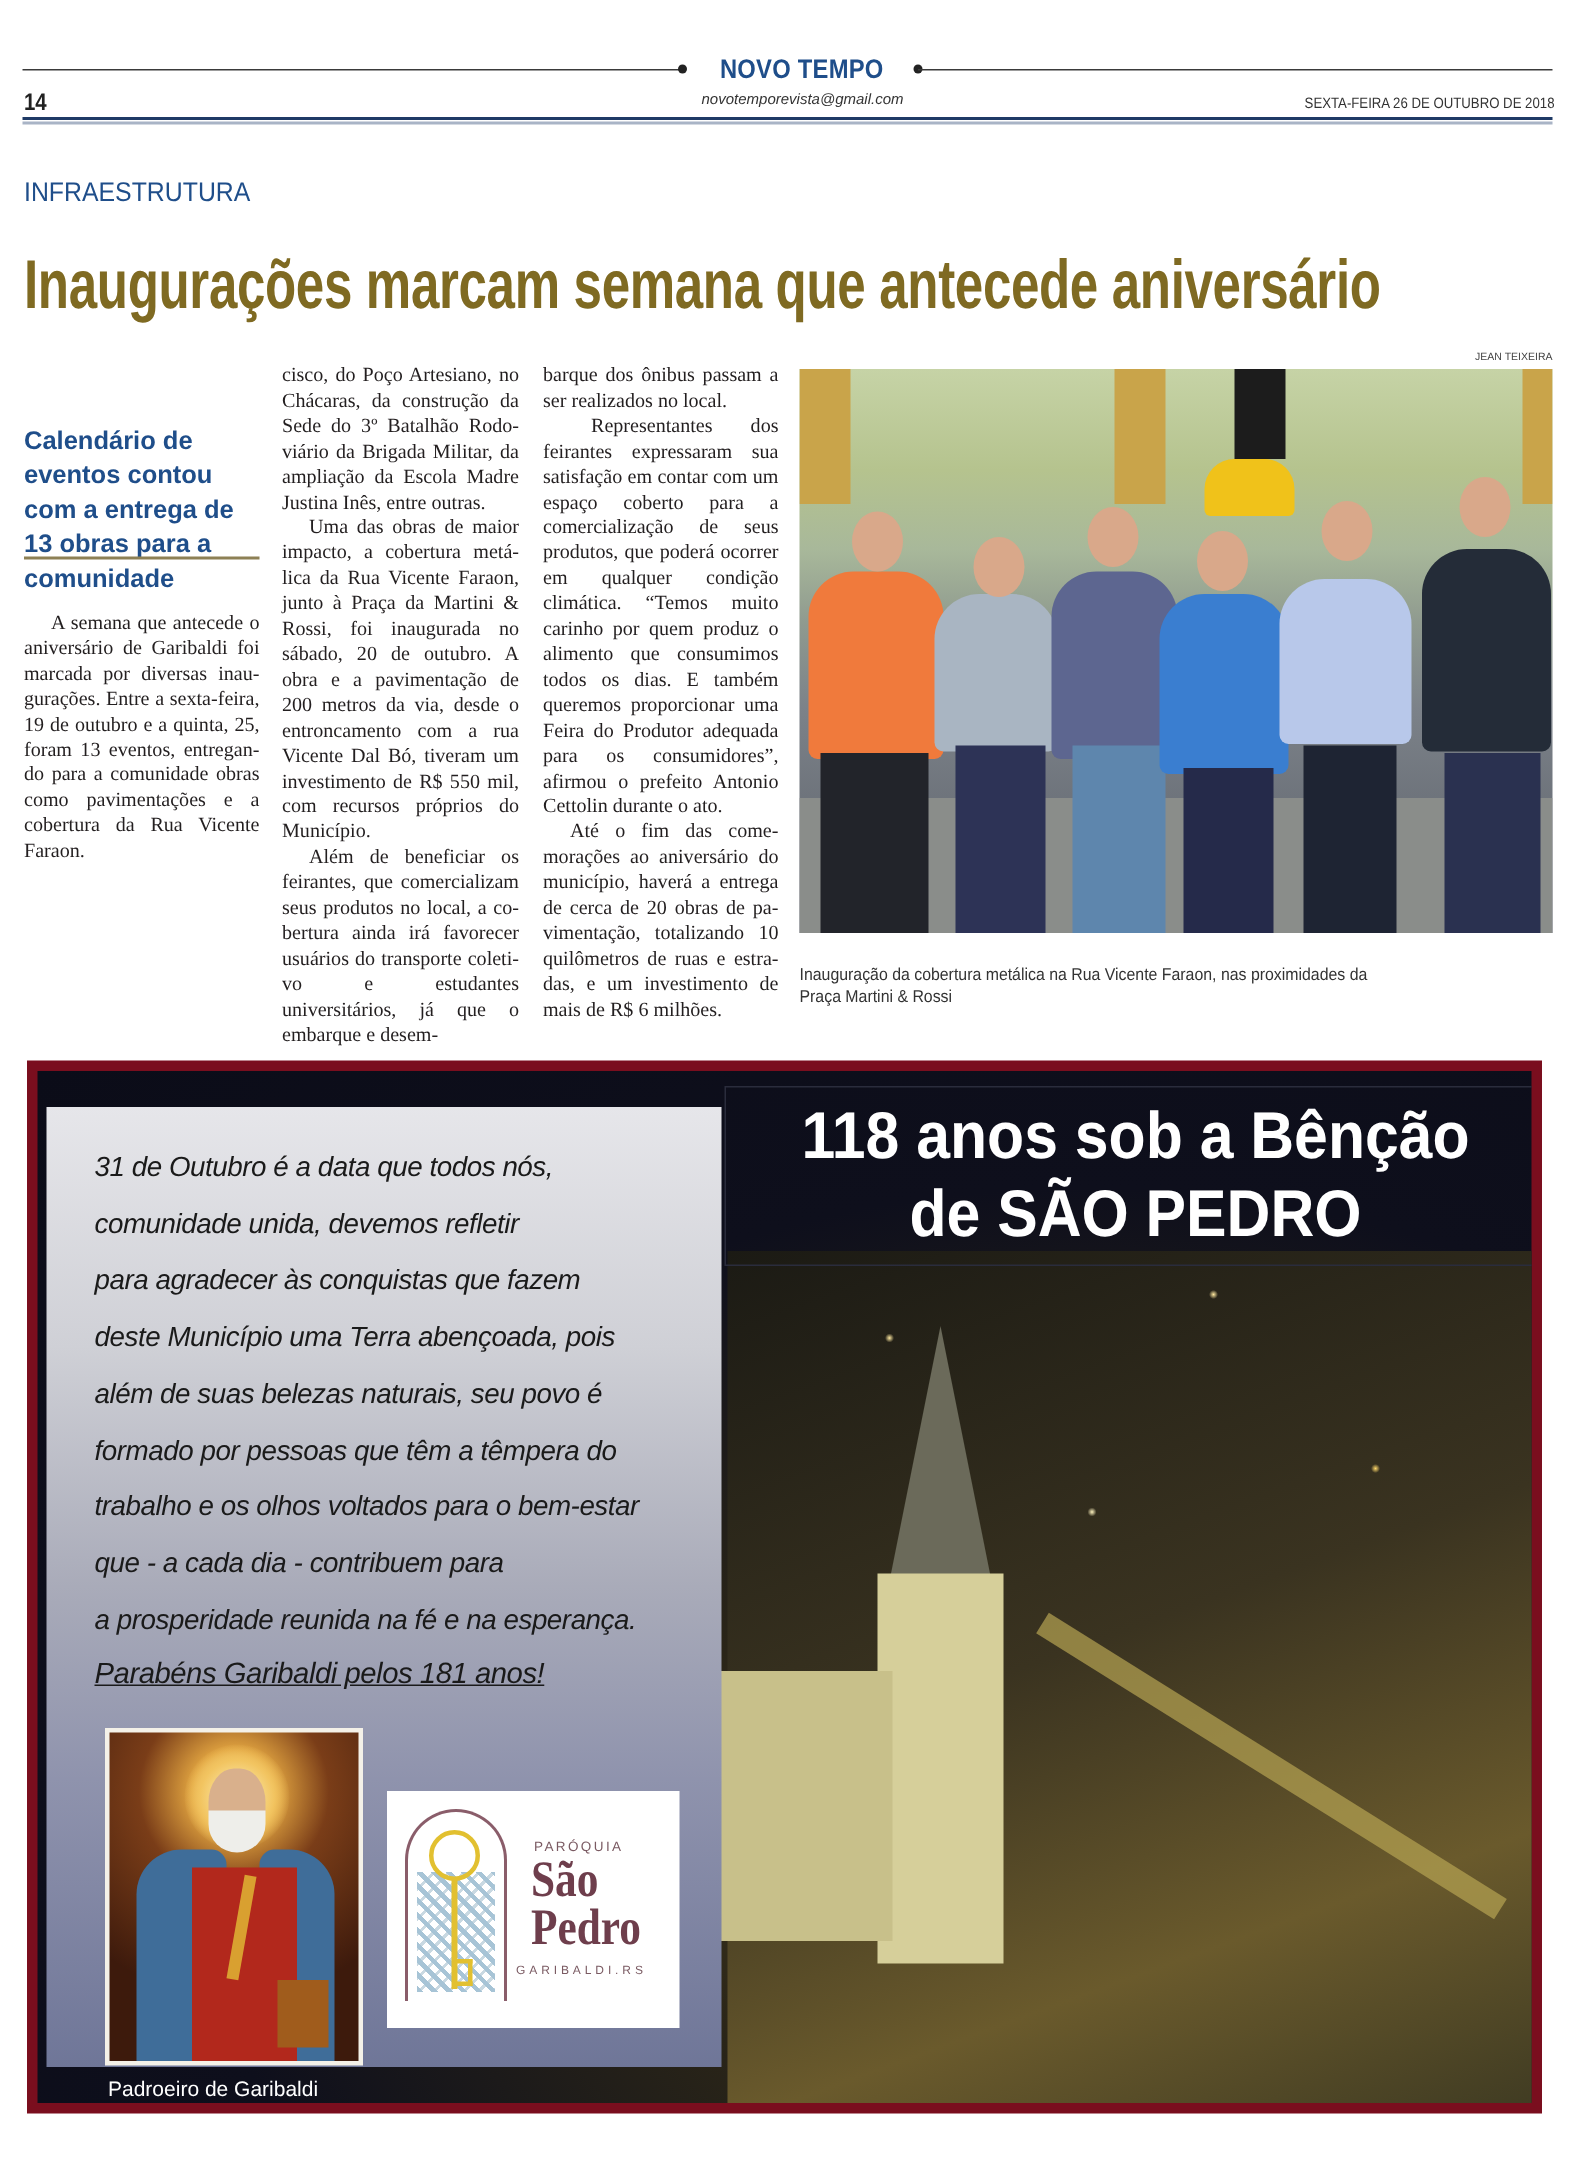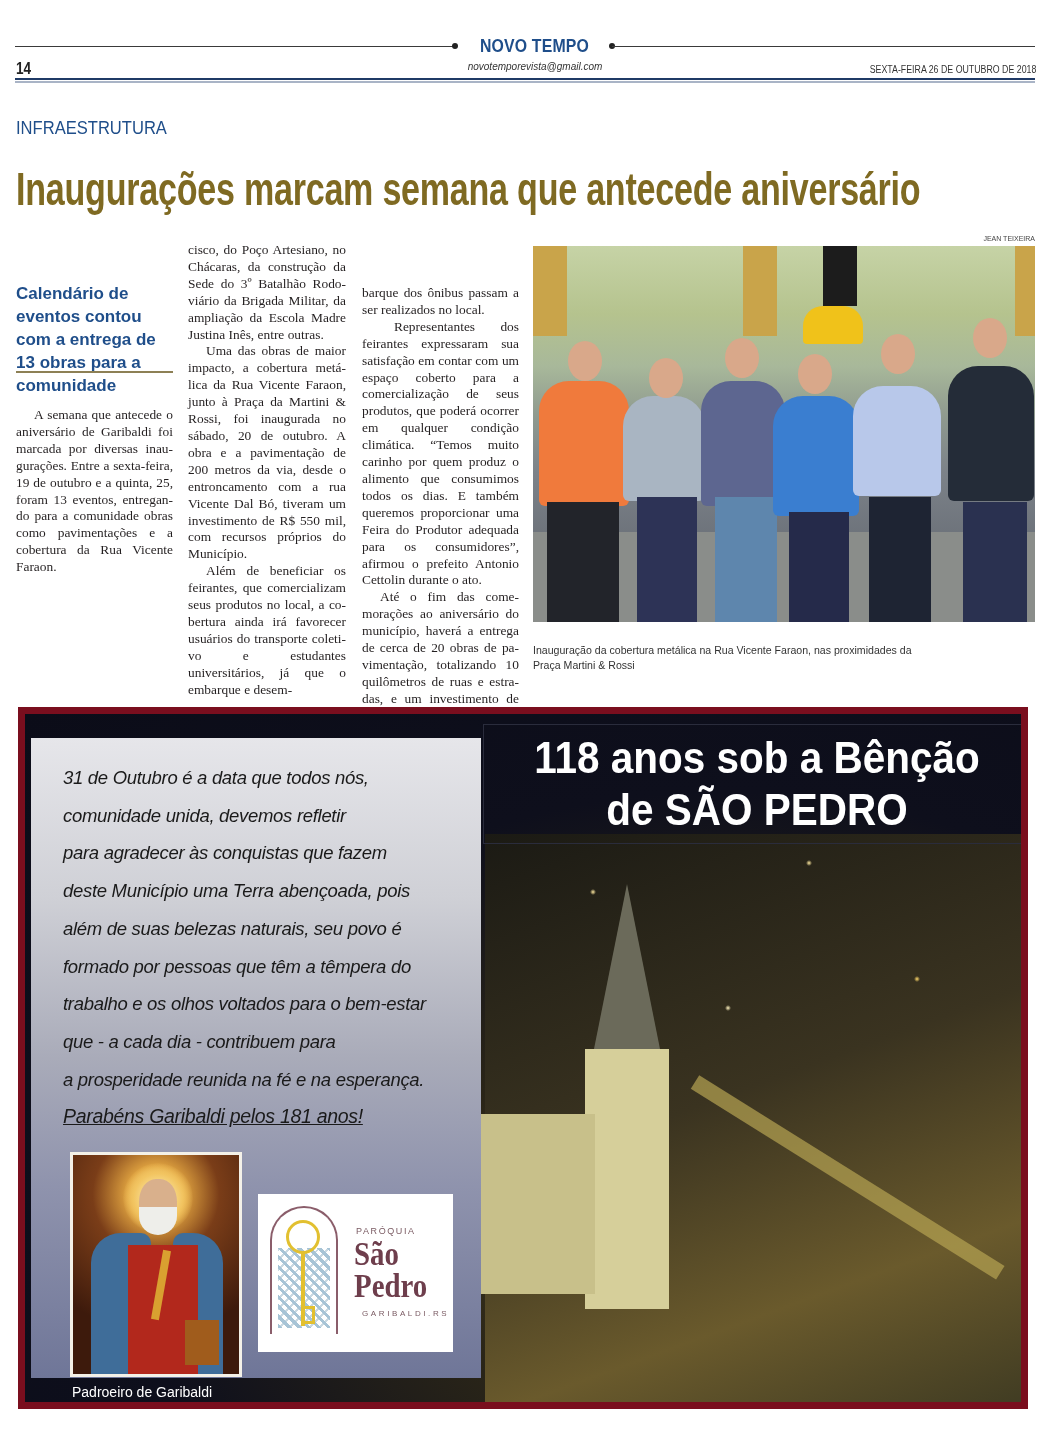--- a/index.html
+++ b/index.html
@@ -33,21 +33,21 @@
   
   .lede { position: absolute; top: 242px; left: 16px; width: 158px; font-family: "Liberation Sans", sans-serif;
     font-weight: bold; font-size: 17px; line-height: 23px; color: #1f4e8a; margin-top: 40px; }
   .lede-rule { position: absolute; top: 371px; left: 16px; width: 157px; height: 2px; background: #8d8055; }
   .col { position: absolute; font-size: 13.4px; line-height: 16.9px; text-align: justify; color: #231f20;
     hyphens: manual; }
   .col p { text-indent: 18px; }
   .col p.cont { text-indent: 0; }
   .col1 { top: 407px; left: 16px; width: 157px; }
   .col2 { top: 242px; left: 188px; width: 158px; }
-  .col3 { top: 242px; left: 362px; width: 157px; margin-top: 43px; }
+  .col3 { top: 242px; left: 362px; width: 157px; }
 
   
   .credit { position: absolute; top: 235px; left: 940px; width: 95px; text-align: right;
     font-family: "Liberation Sans", sans-serif; font-size: 7px; color: #444; }
   .photo { position: absolute; top: 246px; left: 533px; width: 502px; height: 376px; overflow: hidden;
     background: linear-gradient(180deg, #c6d3a6 0%, #b5c38e 18%, #a8b89a 32%, #8f9a8f 45%, #7c8289 60%, #5a5f68 100%); }
   .photo .pillar { position: absolute; top: 0; width: 34px; height: 90px; background: #c9a44a; }
   .photo .speaker { position: absolute; top: 0; left: 290px; width: 34px; height: 60px; background: #1c1c1c; }
   .photo .slide { position: absolute; top: 60px; left: 270px; width: 60px; height: 38px; background: #f0c21a; border-radius: 20px 20px 4px 4px; }
   .photo .floor { position: absolute; bottom: 0; left: 0; width: 100%; height: 90px; background: #8a8d8a; }
@@ -104,21 +104,21 @@
   .logo-arch { position: absolute; inset: 0; border: 2px solid #8a5d6a; border-bottom: none; border-radius: 34px 34px 0 0; }
   .logo-glass { position: absolute; left: 8px; right: 8px; top: 42px; bottom: 6px;
     background: repeating-linear-gradient(45deg, #a7c4d6 0 3px, transparent 3px 7px), repeating-linear-gradient(-45deg, #c9d9e2 0 2px, transparent 2px 7px); }
   .logo-key-ring { position: absolute; top: 14px; left: 16px; width: 34px; height: 34px; border: 3px solid #e2c030; border-radius: 50%; }
   .logo-key-shaft { position: absolute; top: 46px; left: 31px; width: 4px; height: 74px; background: #e2c030; }
   .logo-key-bit { position: absolute; top: 100px; left: 33px; width: 12px; height: 18px; border: 3px solid #e2c030; border-left: none; }
   .logo-paroquia { position: absolute; top: 32px; left: 98px; font-family: "Liberation Sans", sans-serif; font-size: 9px;
     letter-spacing: 1.6px; color: #7a5a62; }
   .logo-name { position: absolute; top: 44px; left: 96px; font-family: "Liberation Serif", serif; font-weight: bold;
     font-size: 34px; line-height: 32px; color: #6e3e4c; transform: scaleX(0.85); transform-origin: left; }
-  .logo-city { position: absolute; top: 115px; left: 104px; font-family: "Liberation Sans", sans-serif; font-size: 8px;
+  .logo-city { position: absolute; top: 115px; left: 86px; font-family: "Liberation Sans", sans-serif; font-size: 8px;
     letter-spacing: 2.6px; color: #7a5a62; }
 </style>
 </head>
 <body>
 
 <div class="mast-line left"></div>
 <div class="mast-dot" style="left:452px"></div>
 <div class="mast-title">NOVO TEMPO</div>
 <div class="mast-dot" style="left:609px"></div>
 <div class="mast-line right"></div>

